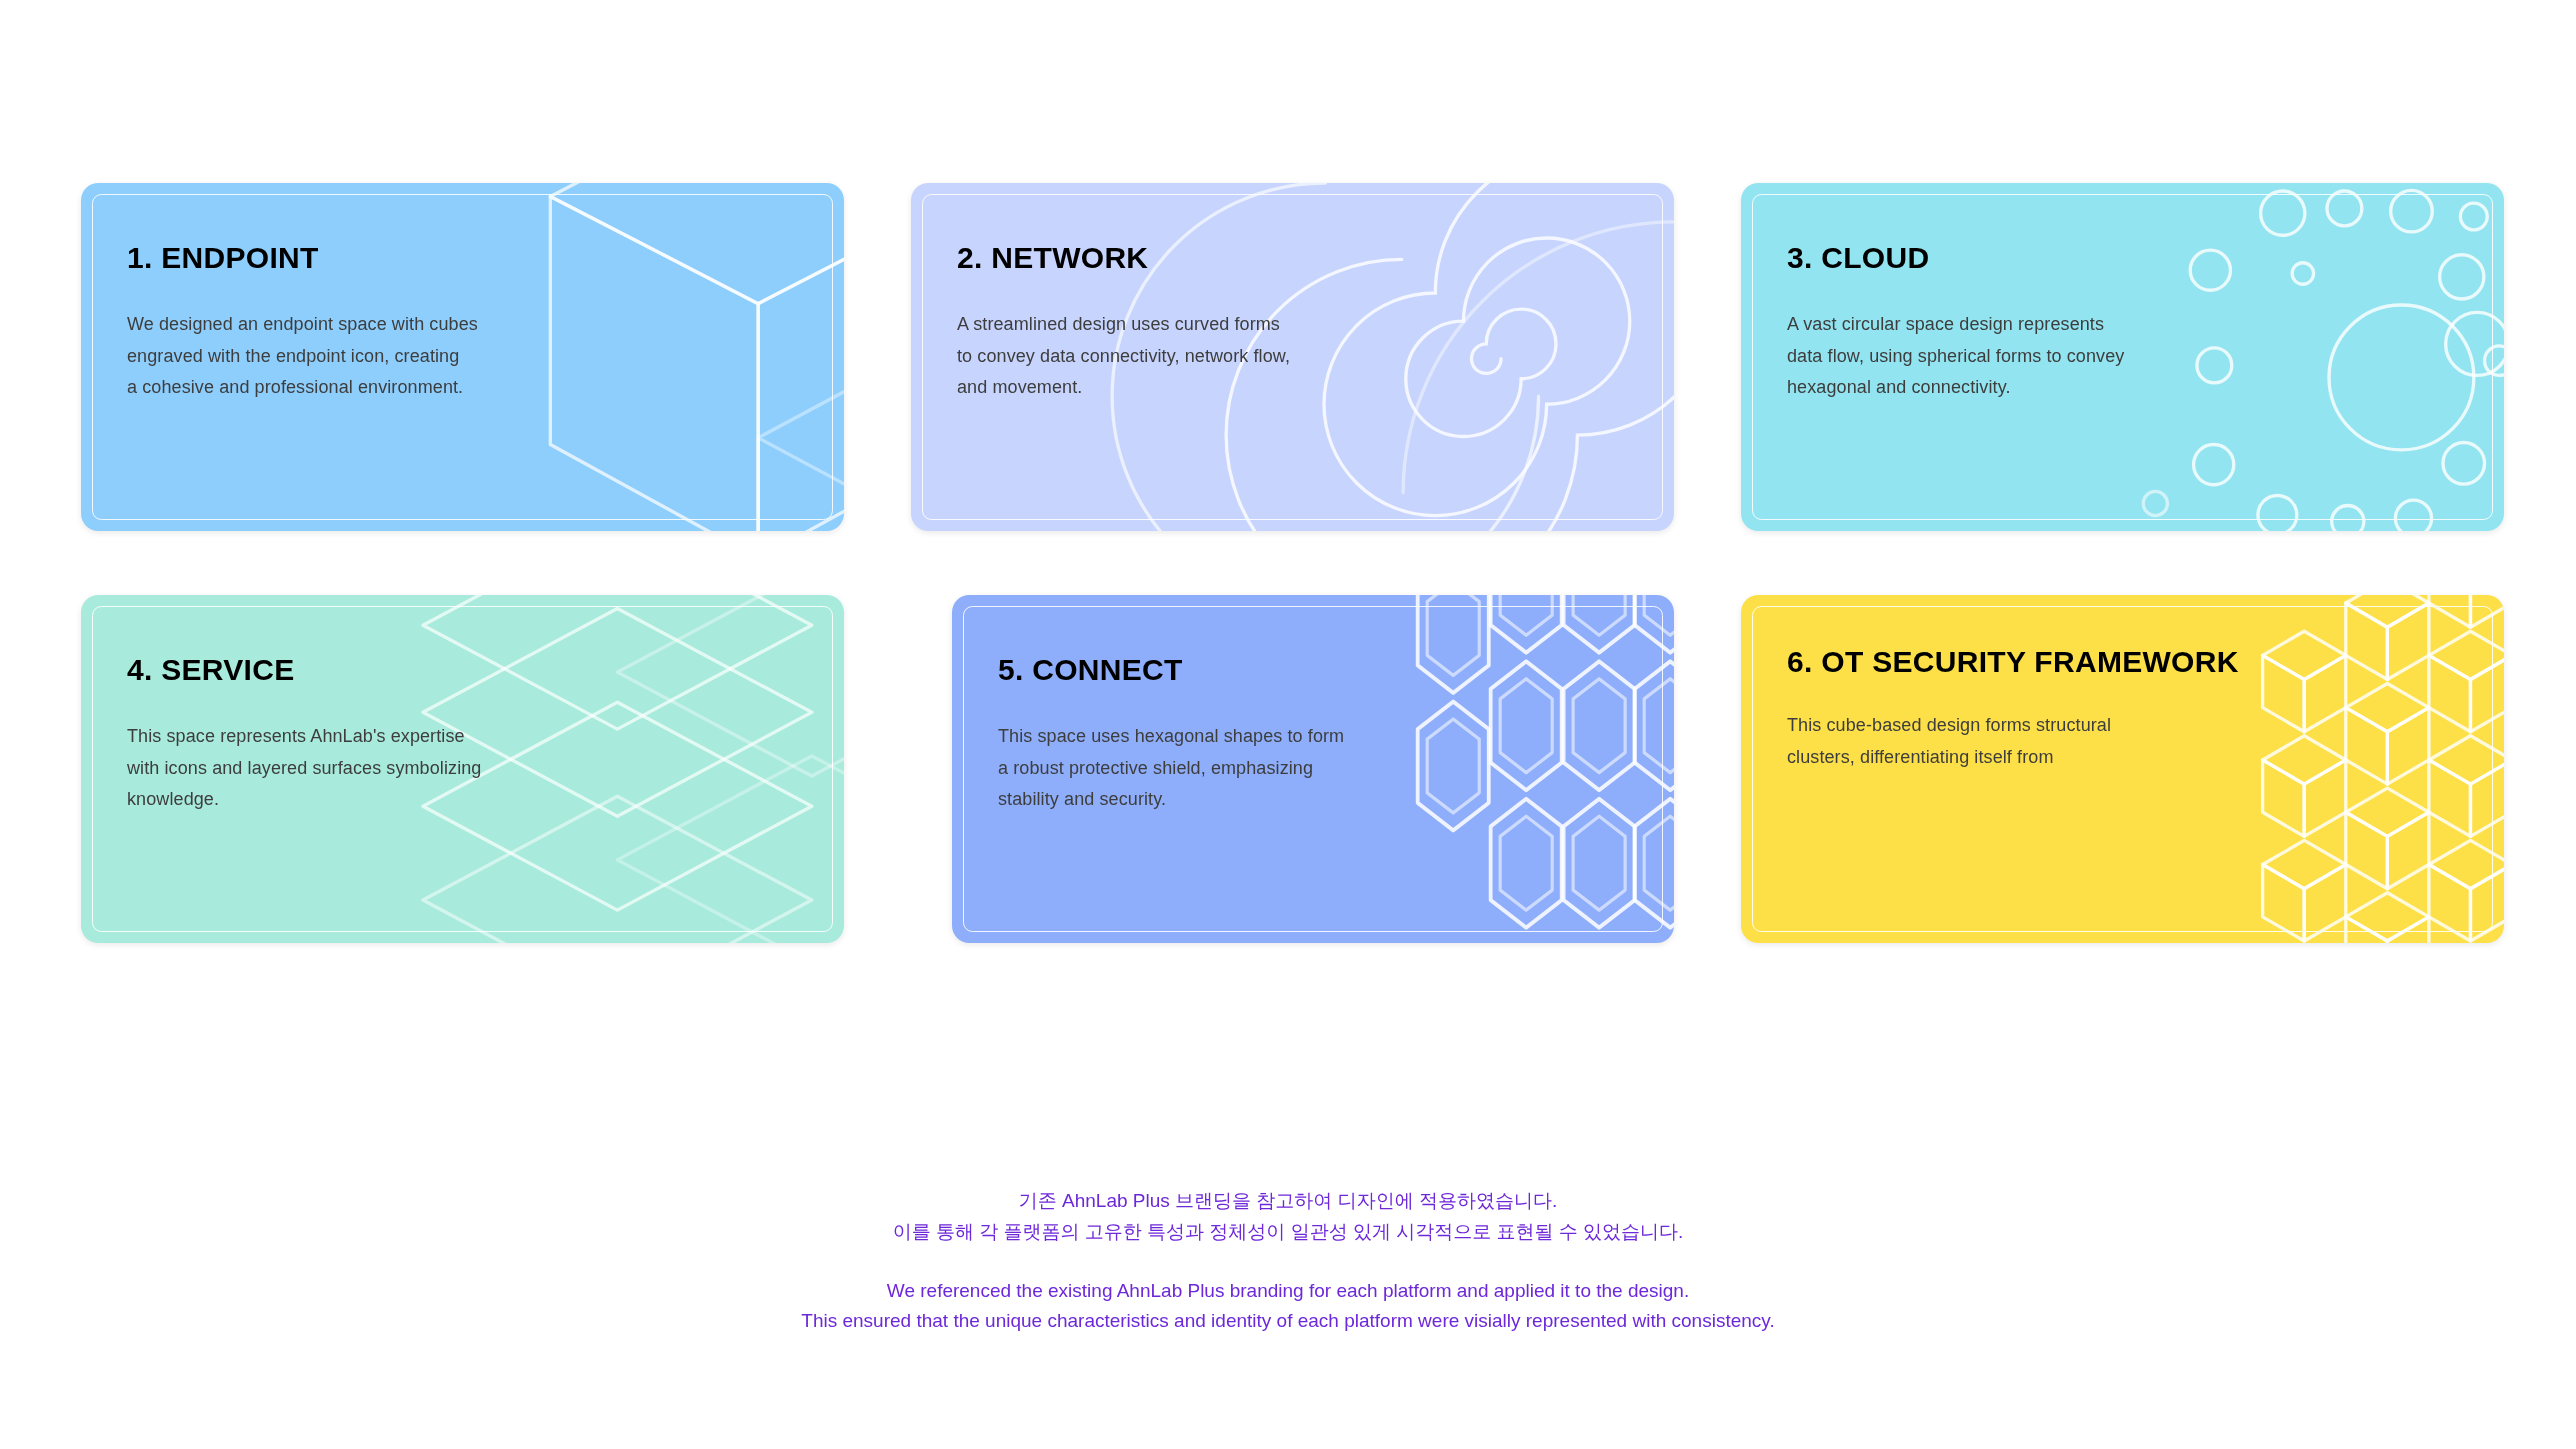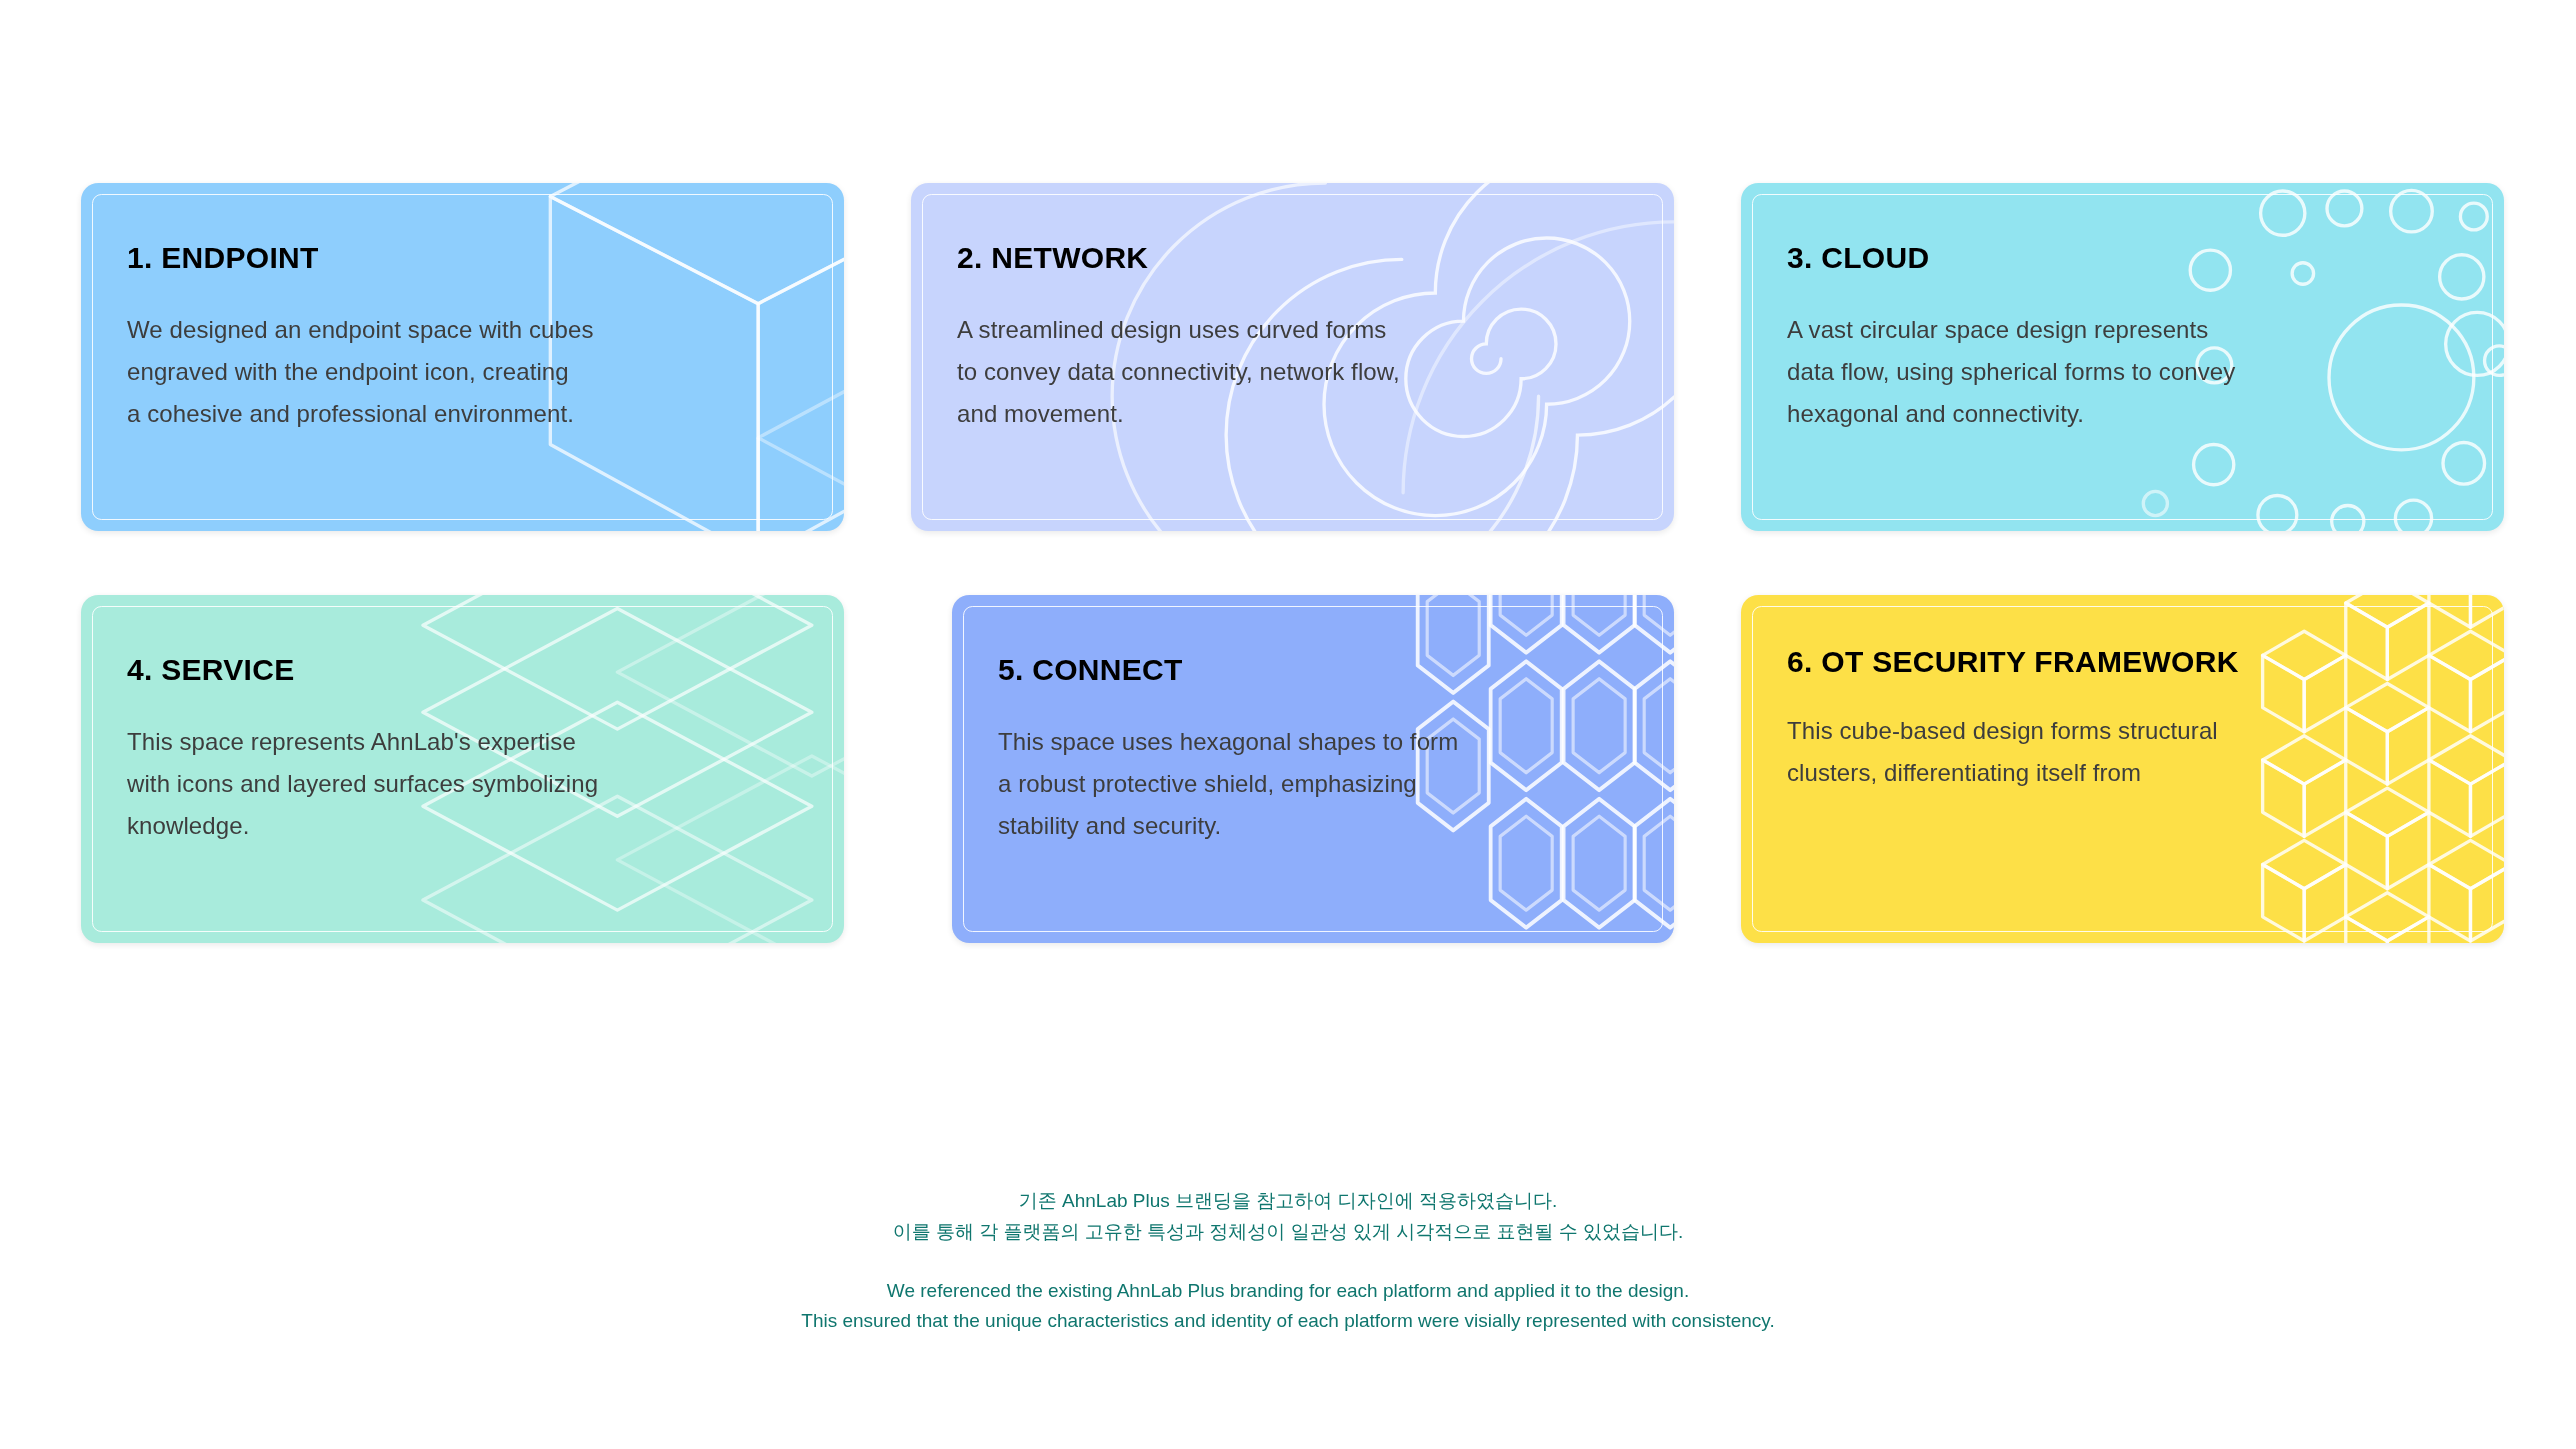--- a/index.html
+++ b/index.html
@@ -57,21 +57,21 @@
   .card-title{
     font-size:30px;
     font-weight:700;
     letter-spacing:0.3px;
     color:#000000;
     line-height:1.1;
     white-space:nowrap;
   }
   .card-body{
     margin-top:35px;
-    font-size:24px;
+    font-size:18px;
     line-height:1.76;
     color:#3d3d3d;
     font-weight:400;
     letter-spacing:0.1px;
   }
   .card-body .ln{ display:block; }
 
   
   .card.compact .card-text{ top:50px; }
   .card.compact .card-body{ margin-top:32px; }
@@ -79,21 +79,21 @@
   
   #footer{
     position:absolute;
     left:0; right:0;
     top:1186px;
     text-align:center;
   }
   .fo-line{
     font-size:19px;
     line-height:1.62;
-    color:#0f766e;
+    color:#6d28d9;
     font-weight:400;
   }
   .fo-gap{ height:28px; }
 </style>
 </head>
 <body>
 
 <div id="page">
 
   <div id="card-grid">

